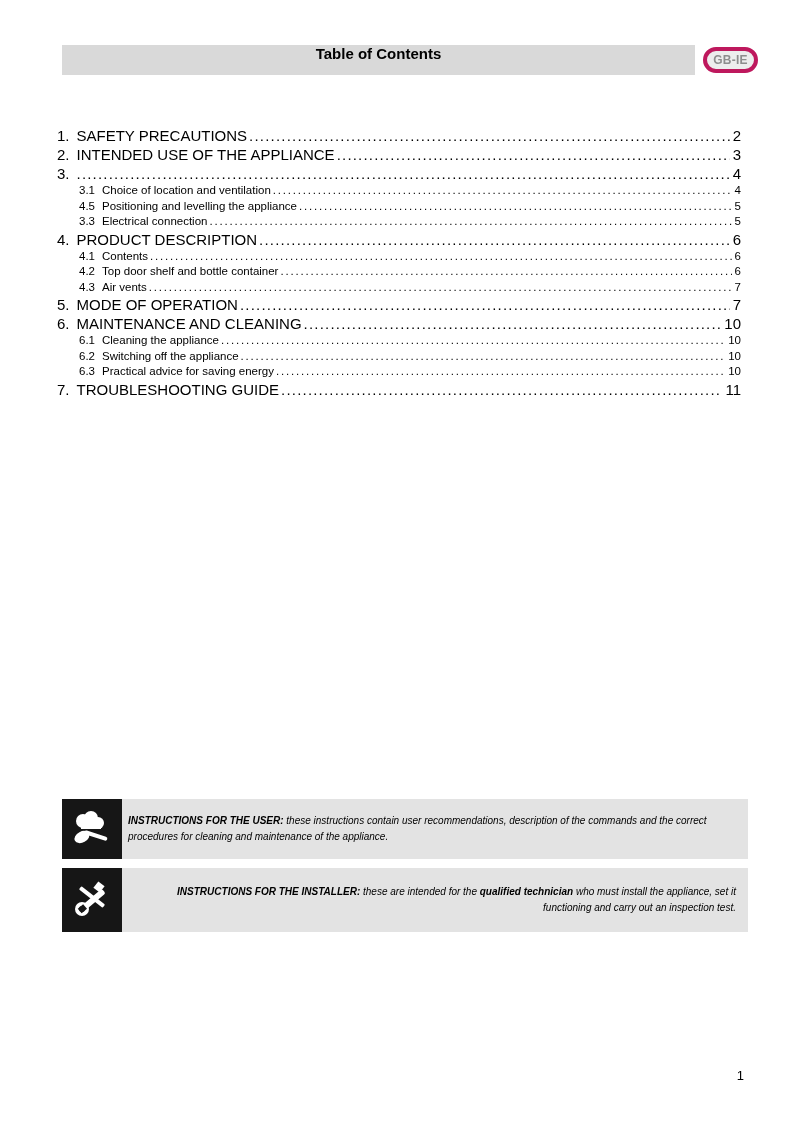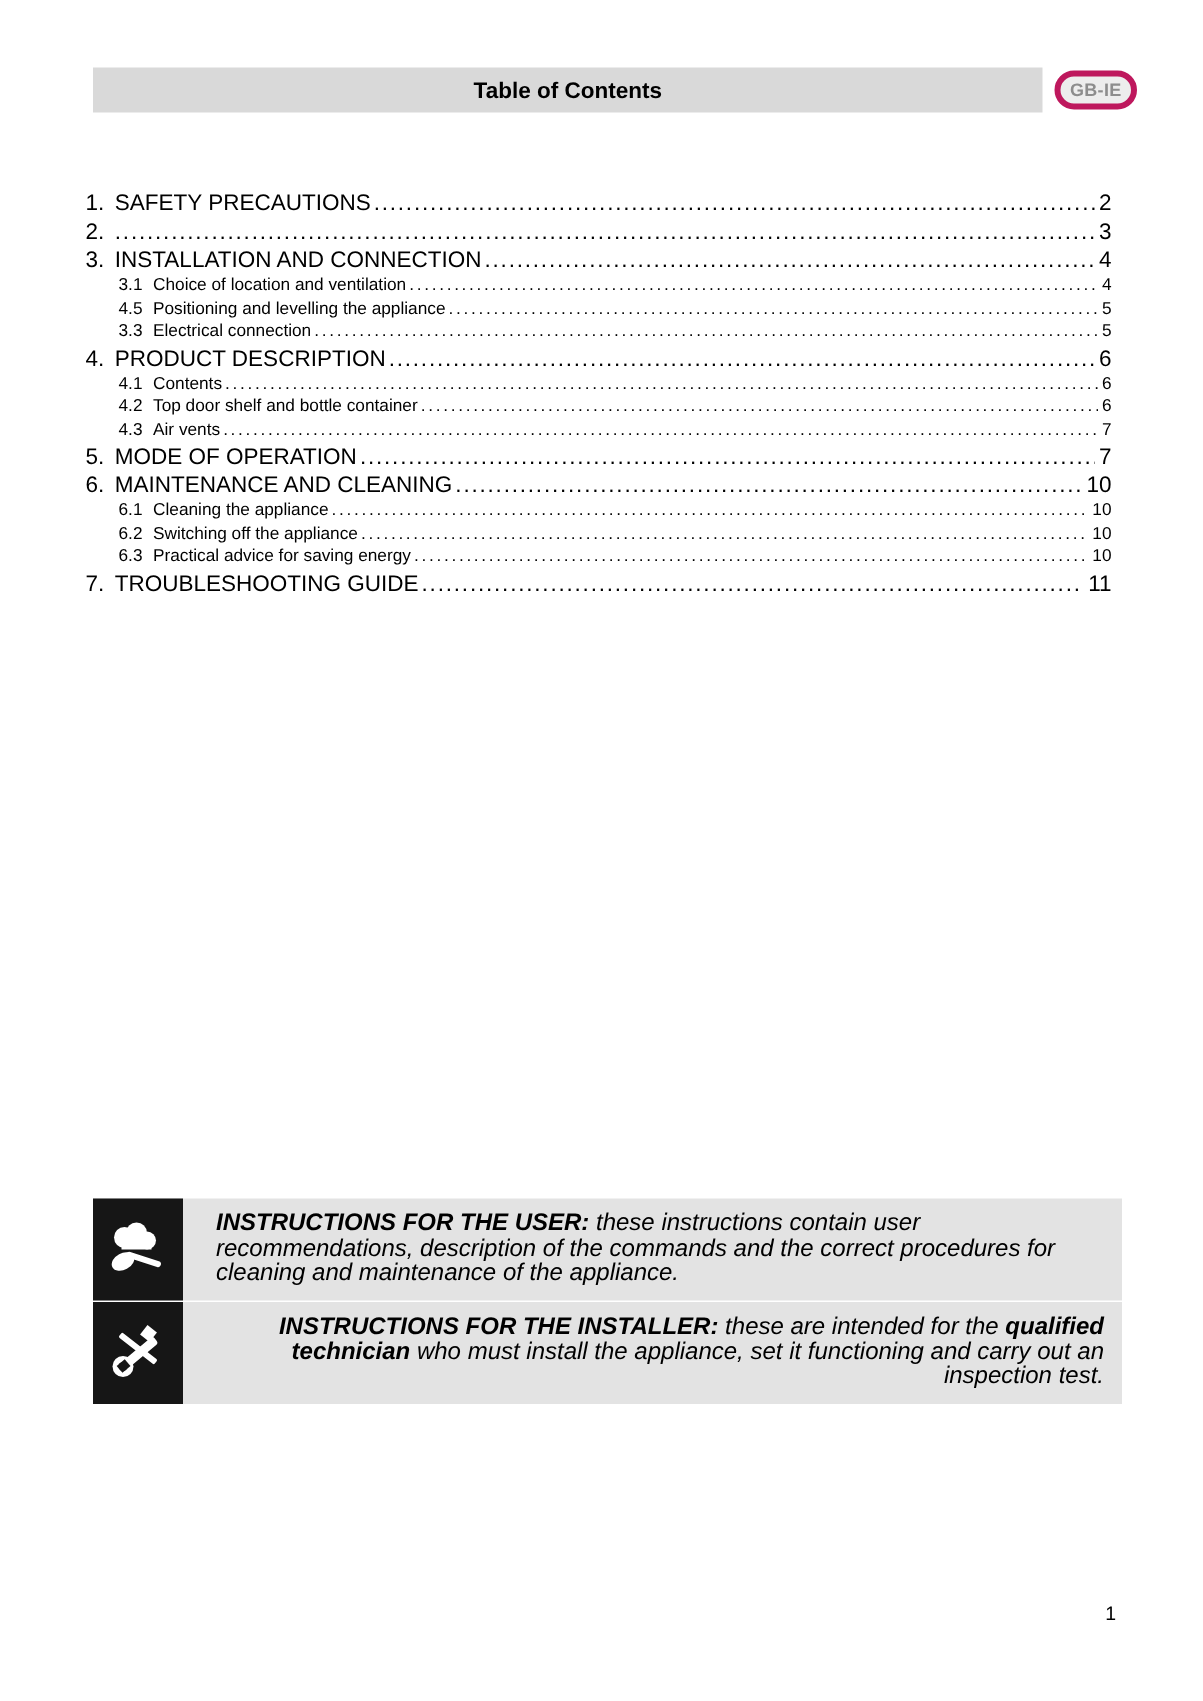--- a/index.html
+++ b/index.html
@@ -16,21 +16,21 @@
 
   
   .header-bar {
     position: absolute;
     top: 45px;
     left: 62px;
     width: 633px;
     height: 30px;
     background: #d9d9d9;
     display: flex;
-    align-items: center;
+    align-items: flex-start;
     justify-content: center;
   }
   .header-title {
     font-size: 15px;
     font-weight: bold;
     color: #000;
   }
   .lang-badge {
     position: absolute;
     top: 47px;
@@ -97,22 +97,22 @@
   .notice-icon-box {
     flex: 0 0 60px;
     width: 60px;
     background: #161616;
     display: flex;
     align-items: center;
     justify-content: center;
   }
   .notice-text {
     flex: 1 1 auto;
-    padding: 9px 12px 9px 22px;
-    font-size: 16px;
+    padding: 9px 12px 9px 6px;
+    font-size: 10px;
     line-height: 16.5px;
     font-style: italic;
     color: #000;
     align-self: center;
   }
   .notice-lead { font-weight: bold; }
 
   
   .footer-page-num {
     position: absolute;
@@ -134,26 +134,26 @@
 
   <div class="toc">
       <div class="toc-row lvl1">
         <span class="toc-num">1.</span>
         <span class="toc-title">SAFETY PRECAUTIONS</span>
         <span class="toc-dots">................................................................................................................................................................................................................................................................................................................................................................................................................</span>
         <span class="toc-page">2</span>
       </div>
       <div class="toc-row lvl1">
         <span class="toc-num">2.</span>
+        <span class="toc-title">INTENDED USE OF THE APPLIANCE</span>
         <span class="toc-dots">................................................................................................................................................................................................................................................................................................................................................................................................................</span>
         <span class="toc-page">3</span>
       </div>
       <div class="toc-row lvl1">
         <span class="toc-num">3.</span>
-        <span class="toc-title">INSTALLATION AND CONNECTION</span>
         <span class="toc-dots">................................................................................................................................................................................................................................................................................................................................................................................................................</span>
         <span class="toc-page">4</span>
       </div>
       <div class="toc-row lvl2">
         <span class="toc-num">3.1</span>
         <span class="toc-title">Choice of location and ventilation</span>
         <span class="toc-dots">................................................................................................................................................................................................................................................................................................................................................................................................................</span>
         <span class="toc-page">4</span>
       </div>
       <div class="toc-row lvl2">

